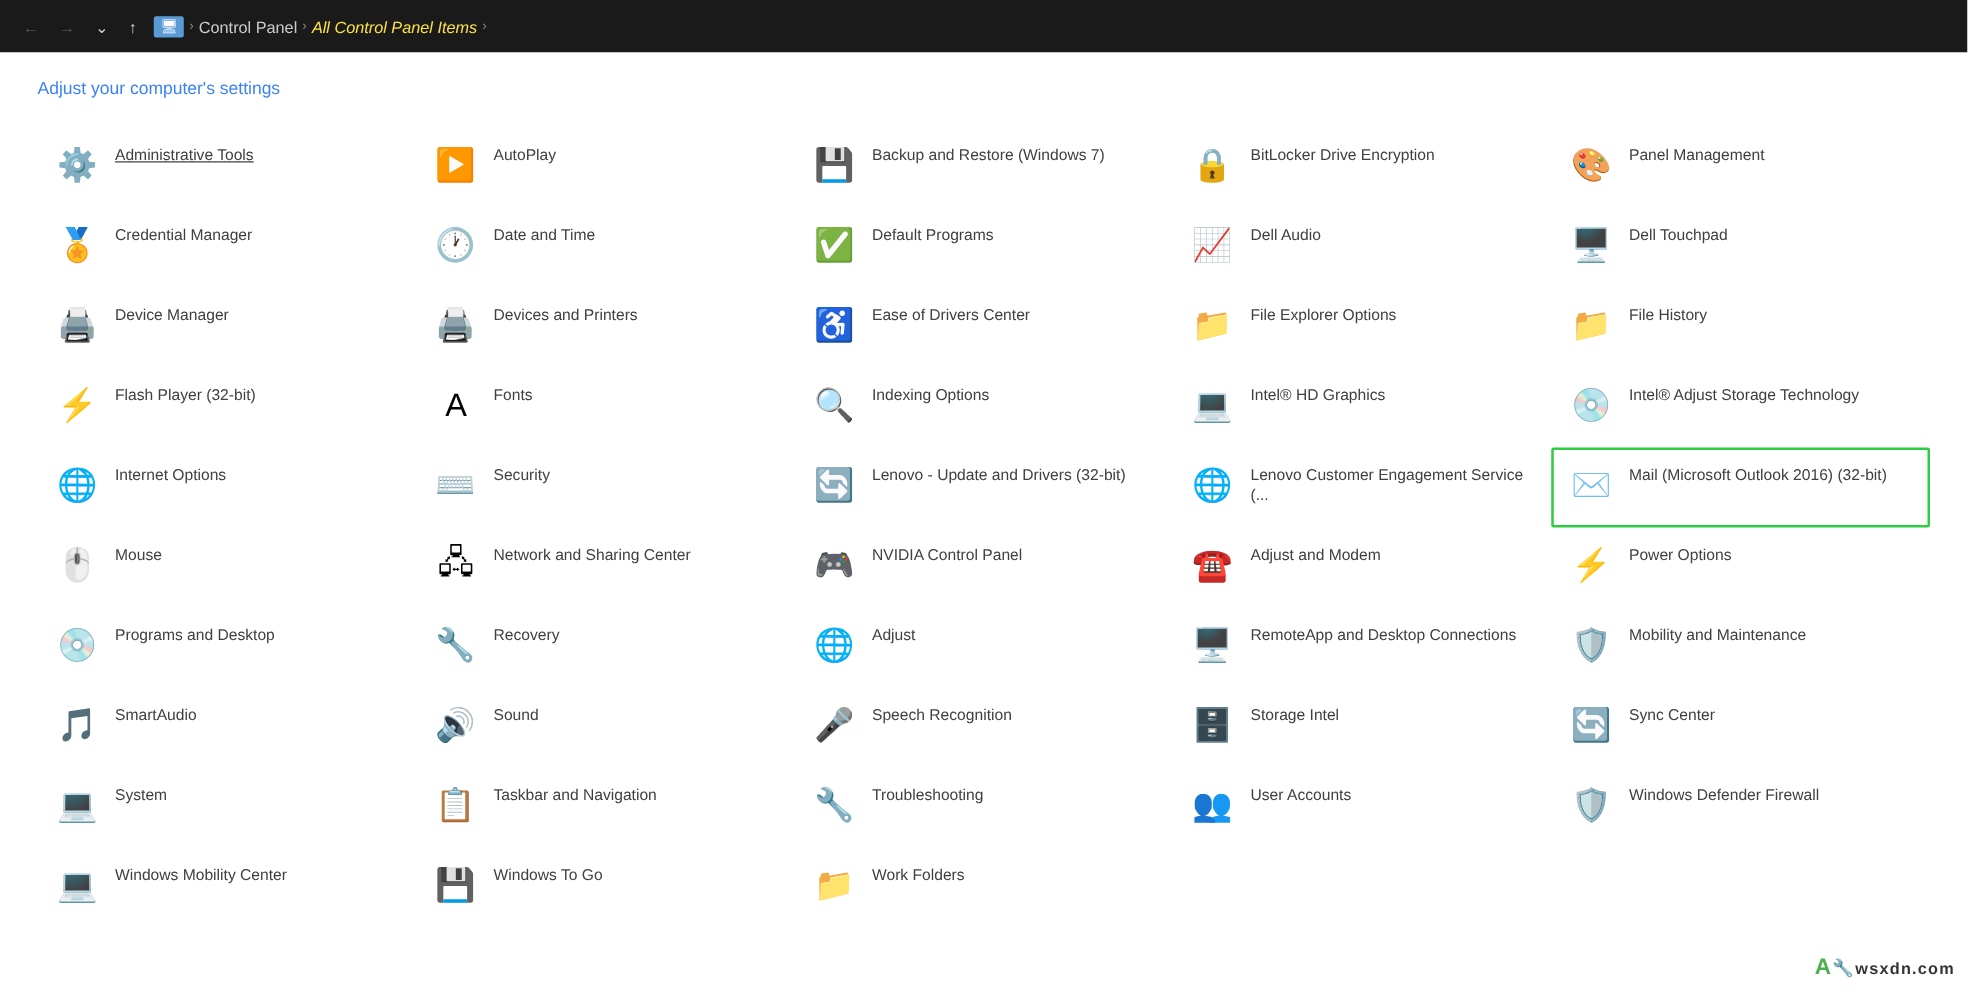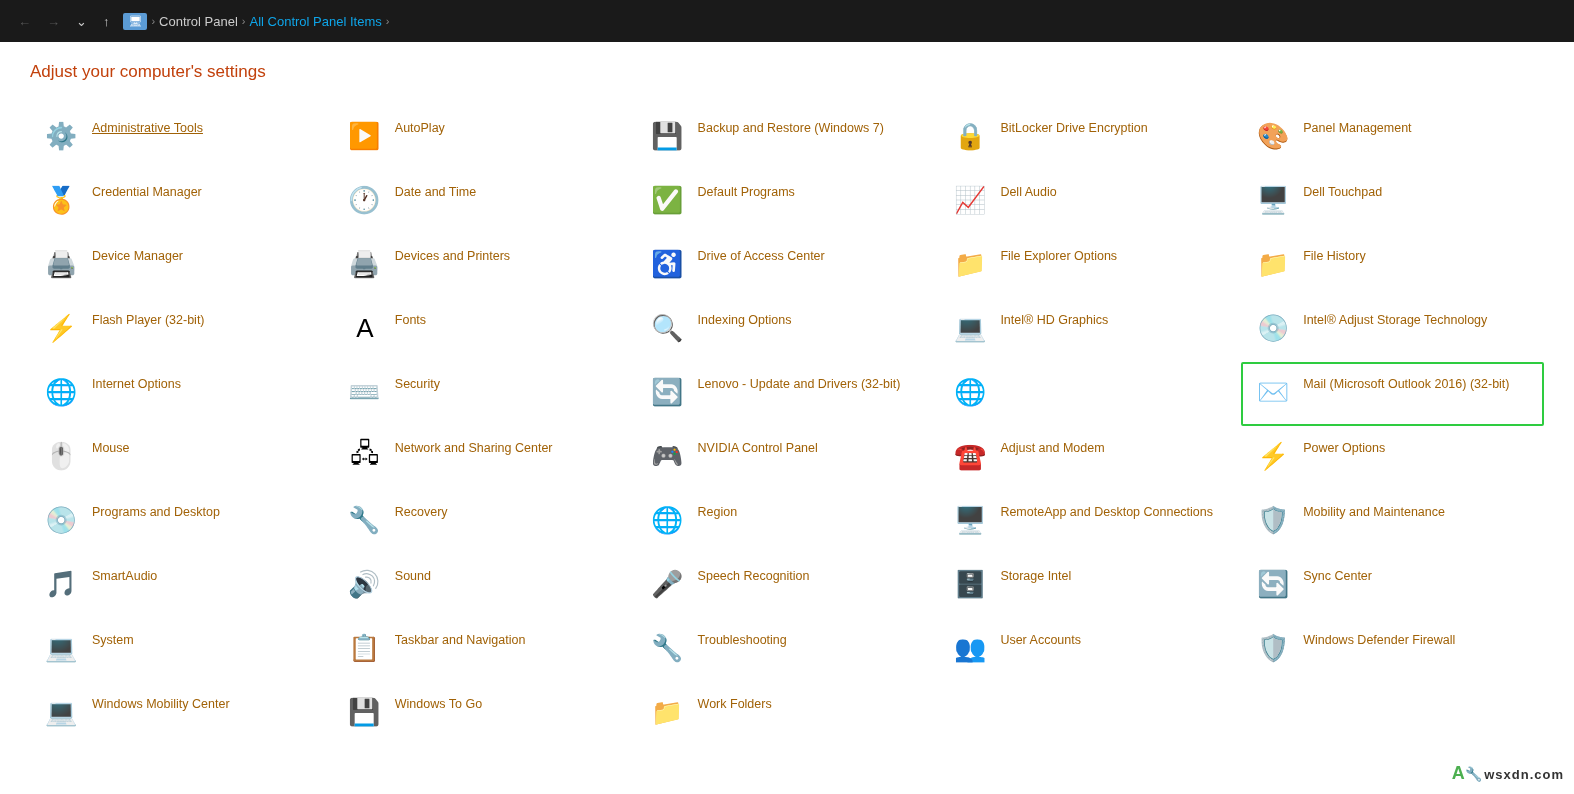--- a/index.html
+++ b/index.html
@@ -37,22 +37,22 @@
       font-size: 13px;
     }
     .breadcrumb-sep { color: #888; font-size: 11px; }
 
     
     .main-content {
       padding: 20px 30px 20px 30px;
       background: #fff;
     }
     .page-title {
-      color: #c2410c;
-      font-size: 17px;
+      color: #3b82f6;
+      font-size: 14px;
       font-weight: 400;
       margin-bottom: 24px;
     }
 
     
     .items-grid {
       display: grid;
       grid-template-columns: repeat(5, 1fr);
       gap: 0;
     }
@@ -75,21 +75,21 @@
       width: 40px;
       height: 40px;
       flex-shrink: 0;
       display: flex;
       align-items: center;
       justify-content: center;
       font-size: 26px;
     }
     .item-label {
       font-size: 12.5px;
-      color: #a16207;
+      color: #404040;
       line-height: 1.3;
       margin-top: 4px;
     }
     .item-label.underlined {
       text-decoration: underline;
     }
 
     
     .watermark {
       position: fixed;
@@ -110,21 +110,21 @@
     <button class="nav-btn disabled">←</button>
     <button class="nav-btn disabled">→</button>
     <button class="nav-btn">⌄</button>
     <button class="nav-btn">↑</button>
   </div>
   <div class="breadcrumb">
     <span style="background:#5b9bd5;padding:2px 5px;font-size:11px;color:#fff;border-radius:2px;">🖥</span>
     <span class="breadcrumb-sep">›</span>
     <span style="color:#ccc;cursor:pointer;">Control Panel</span>
     <span class="breadcrumb-sep">›</span>
-    <span style="color:#0ea5e9;cursor:pointer;">All Control Panel Items</span>
+    <span style="color:#fde047;cursor:pointer;font-style:italic;">All Control Panel Items</span>
     <span class="breadcrumb-sep">›</span>
   </div>
 </div>
 
 <div class="main-content">
   <div class="page-title">Adjust your computer's settings</div>
 
   <div class="items-grid" id="items-grid">
 
   <div class="item-cell">
@@ -170,21 +170,21 @@
       <div class="item-cell">
         <div class="item-icon" style="font-size: 26px;">🖨️</div>
         <div class="item-label">Device Manager</div>
       </div>
       <div class="item-cell">
         <div class="item-icon" style="font-size: 26px;">🖨️</div>
         <div class="item-label">Devices and Printers</div>
       </div>
       <div class="item-cell">
         <div class="item-icon" style="font-size: 26px;">♿</div>
-        <div class="item-label">Drive of Access Center</div>
+        <div class="item-label">Ease of Drivers Center</div>
       </div>
       <div class="item-cell">
         <div class="item-icon" style="font-size: 26px;">📁</div>
         <div class="item-label">File Explorer Options</div>
       </div>
       <div class="item-cell">
         <div class="item-icon" style="font-size: 26px;">📁</div>
         <div class="item-label">File History</div>
       </div>
       <div class="item-cell">
@@ -214,20 +214,21 @@
       <div class="item-cell">
         <div class="item-icon" style="font-size: 26px;">⌨️</div>
         <div class="item-label">Security</div>
       </div>
       <div class="item-cell">
         <div class="item-icon" style="font-size: 26px;">🔄</div>
         <div class="item-label">Lenovo - Update and Drivers (32-bit)</div>
       </div>
       <div class="item-cell">
         <div class="item-icon" style="font-size: 26px;">🌐</div>
+        <div class="item-label">Lenovo Customer Engagement Service (...</div>
       </div>
       <div class="item-cell highlighted">
         <div class="item-icon" style="font-size: 26px;">✉️</div>
         <div class="item-label">Mail (Microsoft Outlook 2016) (32-bit)</div>
       </div>
       <div class="item-cell">
         <div class="item-icon" style="font-size: 26px;">🖱️</div>
         <div class="item-label">Mouse</div>
       </div>
       <div class="item-cell">
@@ -249,21 +250,21 @@
       <div class="item-cell">
         <div class="item-icon" style="font-size: 26px;">💿</div>
         <div class="item-label">Programs and Desktop</div>
       </div>
       <div class="item-cell">
         <div class="item-icon" style="font-size: 26px;">🔧</div>
         <div class="item-label">Recovery</div>
       </div>
       <div class="item-cell">
         <div class="item-icon" style="font-size: 26px;">🌐</div>
-        <div class="item-label">Region</div>
+        <div class="item-label">Adjust</div>
       </div>
       <div class="item-cell">
         <div class="item-icon" style="font-size: 26px;">🖥️</div>
         <div class="item-label">RemoteApp and Desktop Connections</div>
       </div>
       <div class="item-cell">
         <div class="item-icon" style="font-size: 26px;">🛡️</div>
         <div class="item-label">Mobility and Maintenance</div>
       </div>
       <div class="item-cell">

